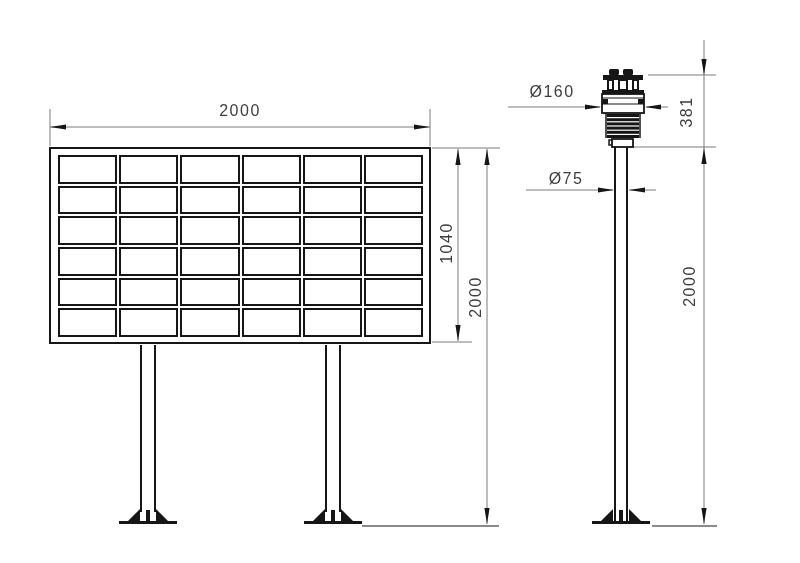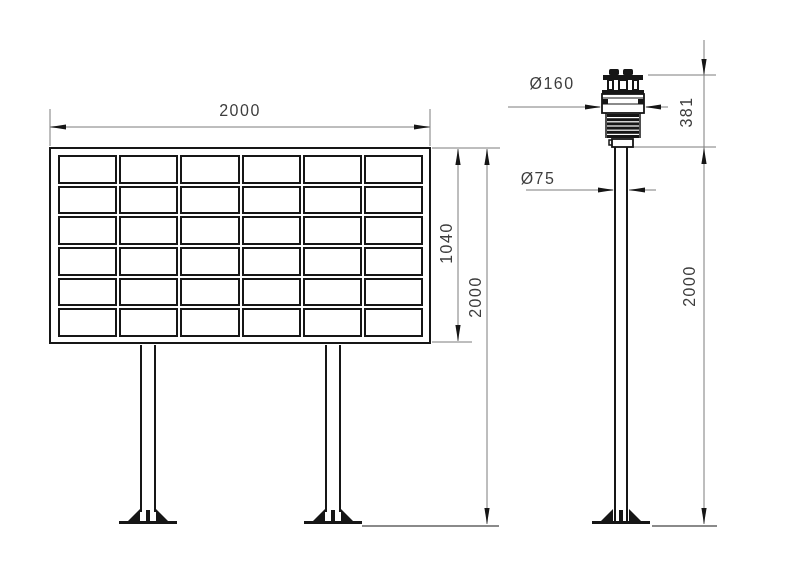--- a/index.html
+++ b/index.html
@@ -161,20 +161,20 @@
       <rect x="612" y="139" width="21" height="8" fill="#fff" stroke="#161616" stroke-width="1.8"></rect>
     </g>
   </svg>
 
   <div class="dim-text" style="left:240px;top:111px">2000</div>
 
   <div class="dim-text rot" style="left:447px;top:243px">1040</div>
 
   <div class="dim-text rot" style="left:476px;top:297px">2000</div>
 
-  <div class="dim-text" style="left:552px;top:84px">Ø160</div>
+  <div class="dim-text" style="left:552px;top:92px">Ø160</div>
 
   <div class="dim-text rot" style="left:687px;top:112px">381</div>
 
-  <div class="dim-text" style="left:538px;top:179px">Ø75</div>
+  <div class="dim-text" style="left:566px;top:179px">Ø75</div>
 
   <div class="dim-text rot" style="left:690px;top:286px">2000</div>
 </div>
 
 </body></html>

